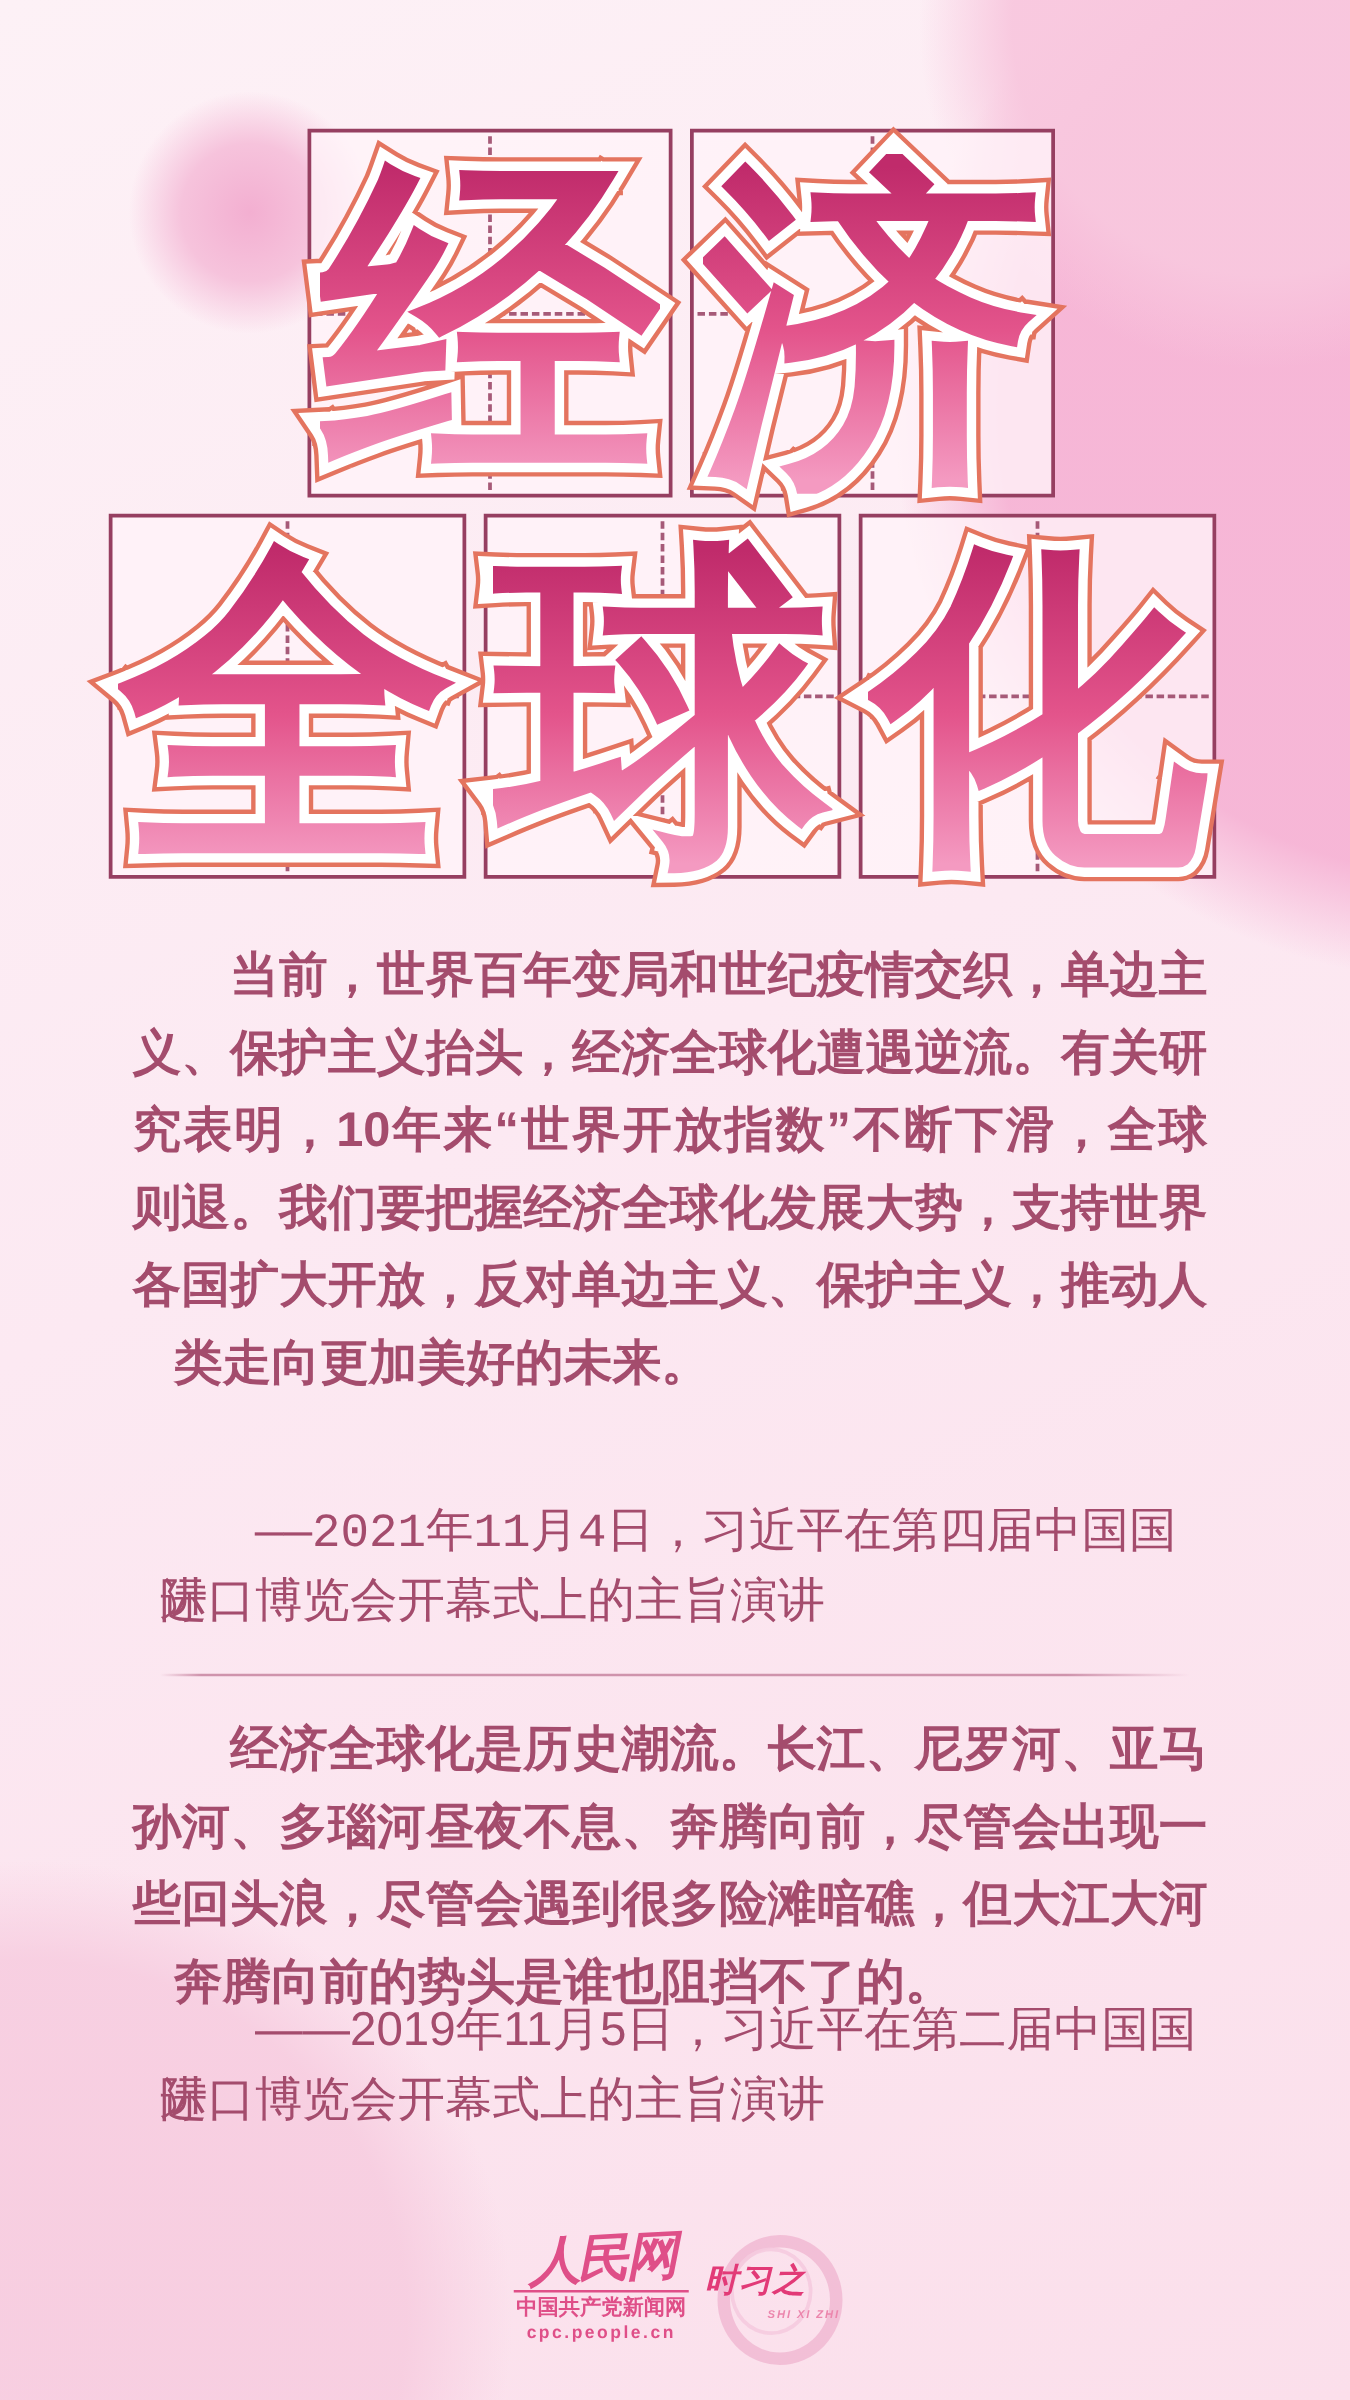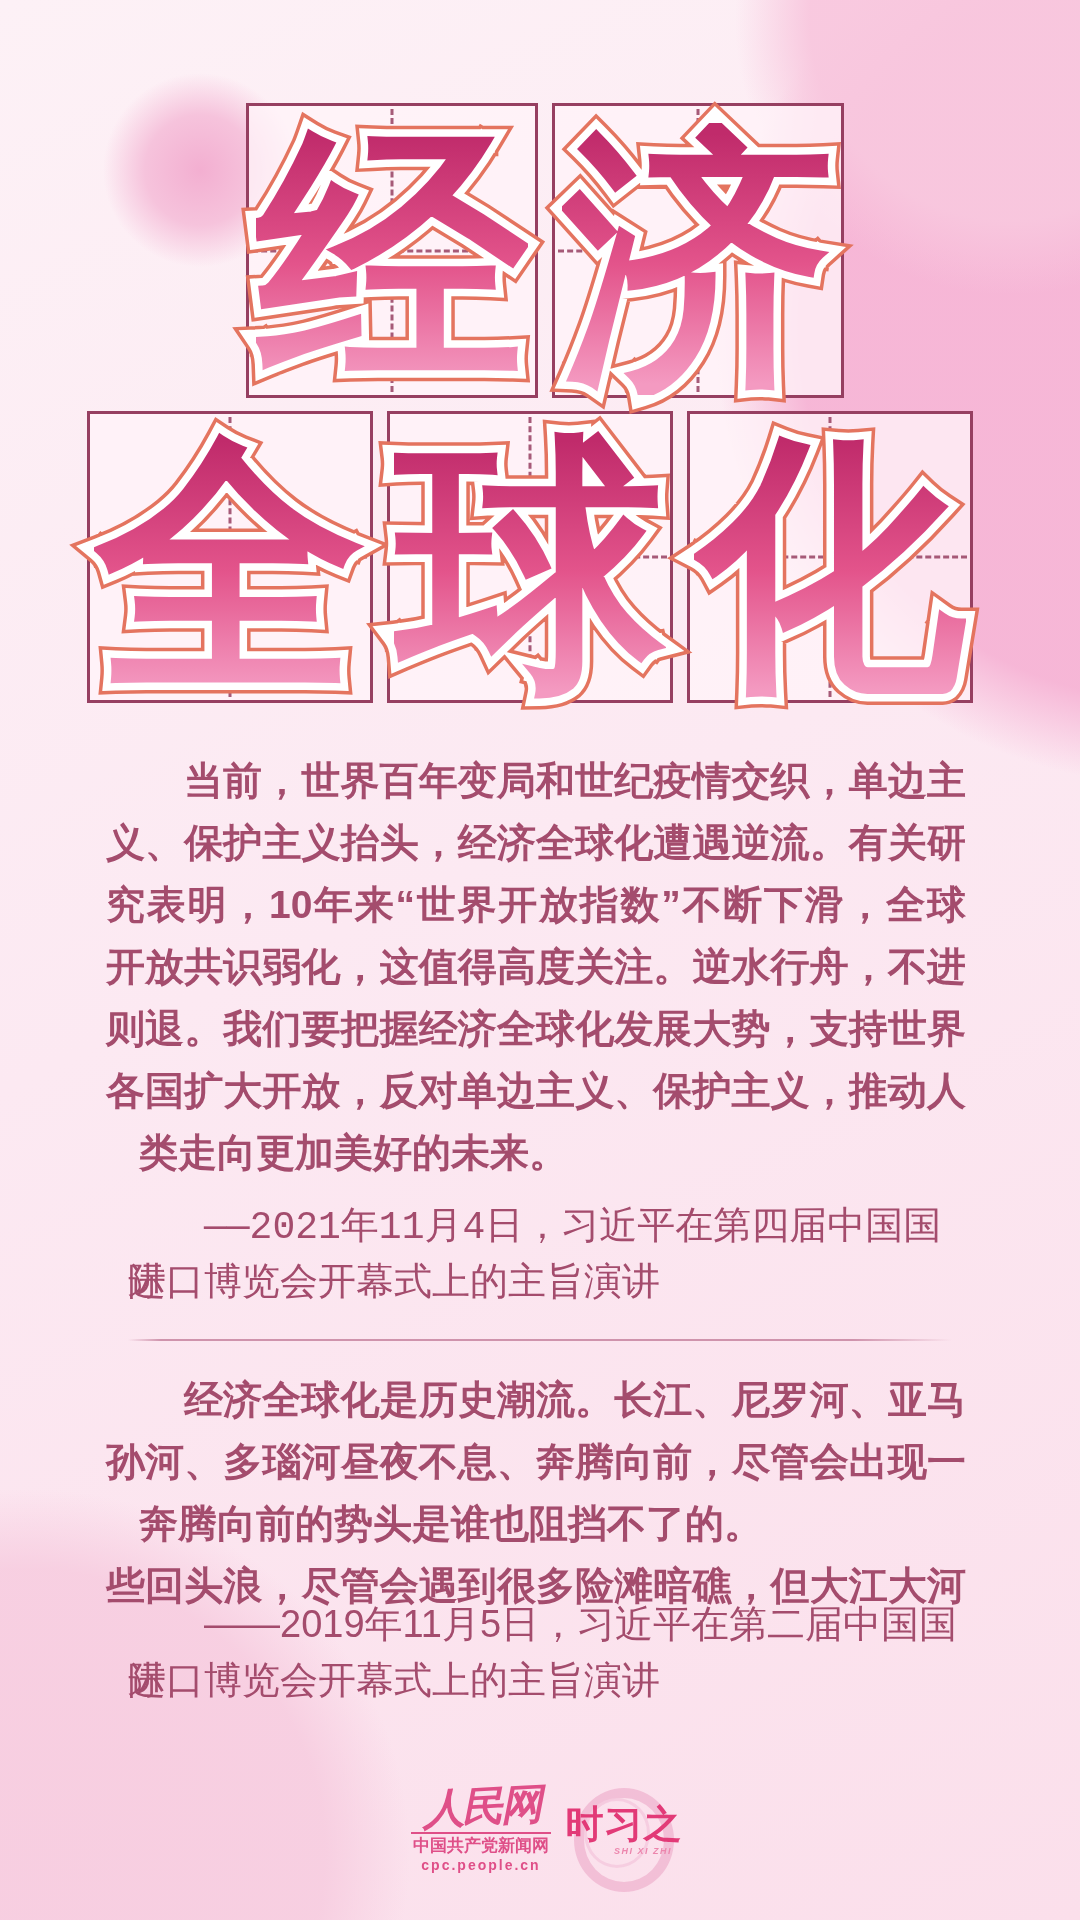--- a/index.html
+++ b/index.html
@@ -68,22 +68,22 @@
   .people-script{
     display:block; font-size:42px; line-height:46px; font-weight:700; font-style:italic;
     letter-spacing:-3px; transform:rotate(-3deg);
   }
   .people-underline{display:block; width:140px; height:2px; background:var(--logo_pink); margin:2px 0 3px 0;}
   .people-name{display:block; font-size:17px; line-height:17px; font-weight:900; white-space:nowrap;}
   .people-url{display:block; font-size:14px; line-height:14px; font-weight:700; letter-spacing:2px; margin-top:4px; white-space:nowrap;}
   .sxz-logo{position:absolute; left:566px; top:1784px; width:116px; height:96px;}
   .sxz-ring1{position:absolute; left:8px; top:4px; width:80px; height:84px; border:10px solid rgba(240,182,209,.8); border-radius:50%;}
   .sxz-ring2{position:absolute; left:18px; top:14px; width:60px; height:64px; border:3px solid rgba(245,203,223,.9); border-radius:50%;}
-  .sxz-text{position:absolute; left:-2px; top:20px; width:120px; text-align:center; font-size:38px; line-height:40px;
-    font-weight:900; color:var(--sxz_pink); letter-spacing:1px; white-space:nowrap;}
+  .sxz-text{position:absolute; left:-2px; top:20px; width:120px; text-align:left; font-size:26px; line-height:40px;
+    font-weight:900; font-style:italic; color:var(--sxz_pink); letter-spacing:1px; white-space:nowrap;}
   .sxz-latin{position:absolute; left:48px; top:62px; font-size:9px; letter-spacing:1.5px; font-weight:700;
     font-style:italic; color:#ec86ad; white-space:nowrap;}
 </style>
 </head>
 <body>
 
 <div class="poster">
 
   <div class="char-row row1">
       <div class="char-box">
@@ -132,38 +132,37 @@
           <span class="s1">化</span>
           <span class="fill">化</span>
         </div>
       </div>
     </div>
 
   <div class="quote q1">
       <div class="t-line first">当前，世界百年变局和世纪疫情交织，单边主</div>
       <div class="t-line">义、保护主义抬头，经济全球化遭遇逆流。有关研</div>
       <div class="t-line">究表明，10年来“世界开放指数”不断下滑，全球</div>
-      <div class="t-line">开放共识弱化，这值得高度关注。逆水行舟，不进</div>
       <div class="t-line">则退。我们要把握经济全球化发展大势，支持世界</div>
       <div class="t-line">各国扩大开放，反对单边主义、保护主义，推动人</div>
       <div class="t-line last">类走向更加美好的未来。</div>
     </div>
 
   <div class="attr a1">
       <div class="a-line first">——2021年11月4日，习近平在第四届中国国际</div>
       <div class="a-line last">进口博览会开幕式上的主旨演讲</div>
     </div>
 
   <div class="divider"></div>
 
   <div class="quote q2">
       <div class="t-line first">经济全球化是历史潮流。长江、尼罗河、亚马</div>
       <div class="t-line">孙河、多瑙河昼夜不息、奔腾向前，尽管会出现一</div>
+      <div class="t-line">些回头浪，尽管会遇到很多险滩暗礁，但大江大河</div>
       <div class="t-line last">奔腾向前的势头是谁也阻挡不了的。</div>
-      <div class="t-line">些回头浪，尽管会遇到很多险滩暗礁，但大江大河</div>
     </div>
 
   <div class="attr a2">
       <div class="a-line first">——2019年11月5日，习近平在第二届中国国际</div>
       <div class="a-line last">进口博览会开幕式上的主旨演讲</div>
     </div>
 
   <div class="people-logo">
     <span class="people-script">人民网</span>
     <span class="people-underline"></span>

